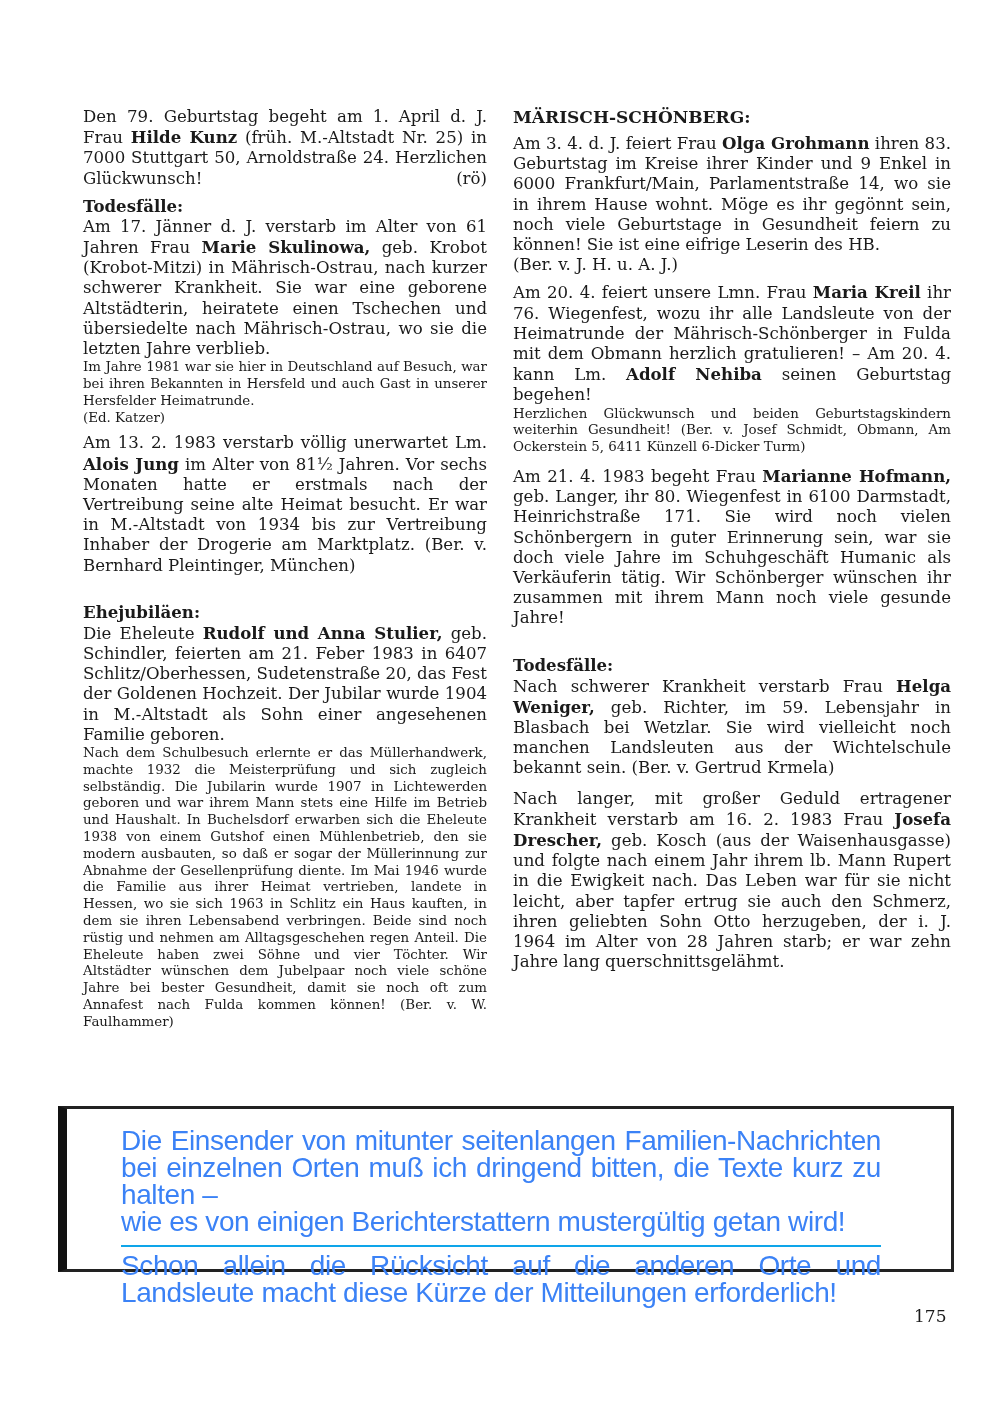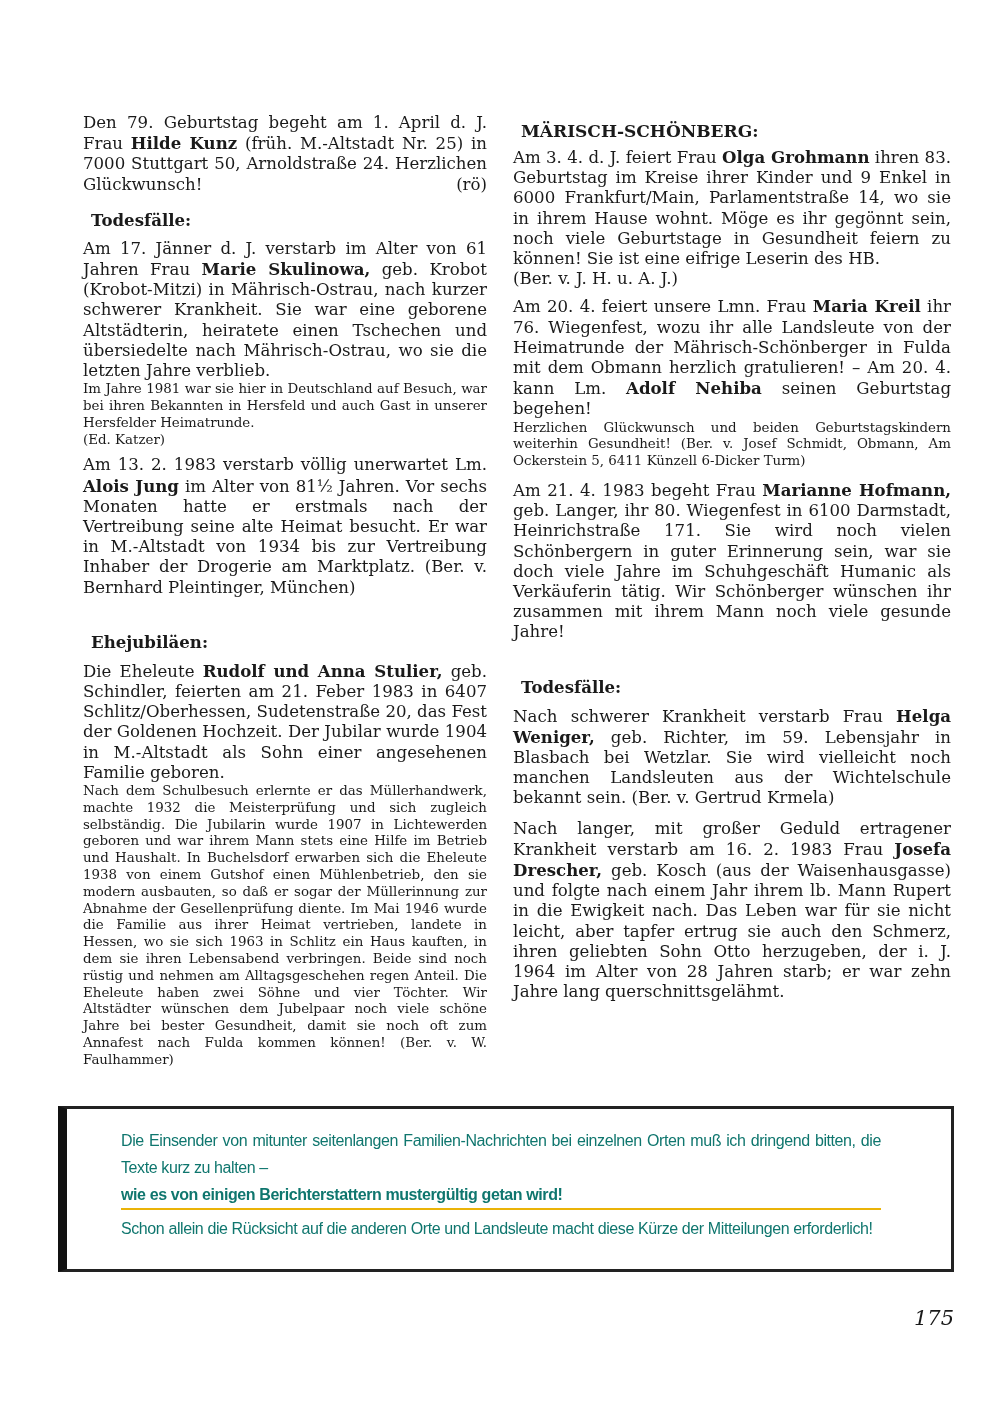--- a/index.html
+++ b/index.html
@@ -1,52 +1,51 @@
 <!DOCTYPE html>
 <html><head>
   <meta charset="utf-8">
   <style>
     html, body { margin: 0; padding: 0; }
     body {
       width: 1000px; height: 1413px; background: #ffffff; position: relative;
       font-family: "DejaVu Serif", "Liberation Serif", serif; color: #1a1a1a;
       overflow: hidden;
     }
-    .col { position: absolute; top: 113px; }
+    .col { position: absolute; top: 107px; }
     .col-left { left: 83px; width: 404px; }
     .col-right { left: 513px; width: 438px; }
     p { margin: 0; text-align: justify; }
     .big { font-size: 16.6px; line-height: 20.2px; }
     .small { font-size: 13.4px; line-height: 16.8px; }
-    .h { font-weight: bold; font-size: 16.6px; line-height: 21px; margin: 8px; }
+    .h { font-weight: bold; font-size: 16.6px; line-height: 21px; margin: 0; }
     .right { text-align: left; display: block; }
     .gap-s { height: 7px; }
     .gap-m { height: 10px; }
     .gap-l { height: 26px; }
     b { font-weight: bold; }
     .notice {
       position: absolute; left: 58px; top: 1106px; width: 896px; height: 166px;
       border-top: 3px solid #222; border-bottom: 3px solid #222;
       border-right: 3px solid #222; border-left: 9px solid #111;
       box-sizing: border-box;
     }
     .notice-inner {
       position: absolute; left: 54px; top: 18px; width: 760px;
       font-family: "Liberation Sans", "DejaVu Sans", sans-serif;
-      font-size: 16px; line-height: 27px; color: #0f766e; text-align: justify;
+      font-size: 28px; line-height: 27px; color: #3b82f6; text-align: justify;
       letter-spacing: -0.4px;
     }
     .notice-inner .em {
-      font-weight: bold; display: block; border-bottom: 2px solid #eab308;
-      padding-bottom: 0; margin-bottom: 5px; text-decoration: none;
+      font-weight: normal; display: block; border-bottom: 2px solid #0ea5e9;
+      padding-bottom: 10px; margin-bottom: 5px; text-decoration: none;
     }
     .page-number {
-      position: absolute; left: 914px; top: 1306px; font-size: 21px;
+      position: absolute; left: 914px; top: 1306px; font-size: 17px;
       font-family: "DejaVu Serif", serif;
-      font-style: italic;
     }
   </style>
 </head>
 <body>
 
 <div class="col col-left">
   <p class="big">
     <span>Den 79. Geburtstag begeht am 1. April d. J. Frau</span>
     <b>Hilde Kunz</b><span> (früh. M.-Altstadt Nr. 25) in 7000 Stuttgart 50, Arnoldstraße 24. Herzlichen Glückwunsch!</span>
     <span class="right" style="display:inline;float:right;">(rö)</span>

